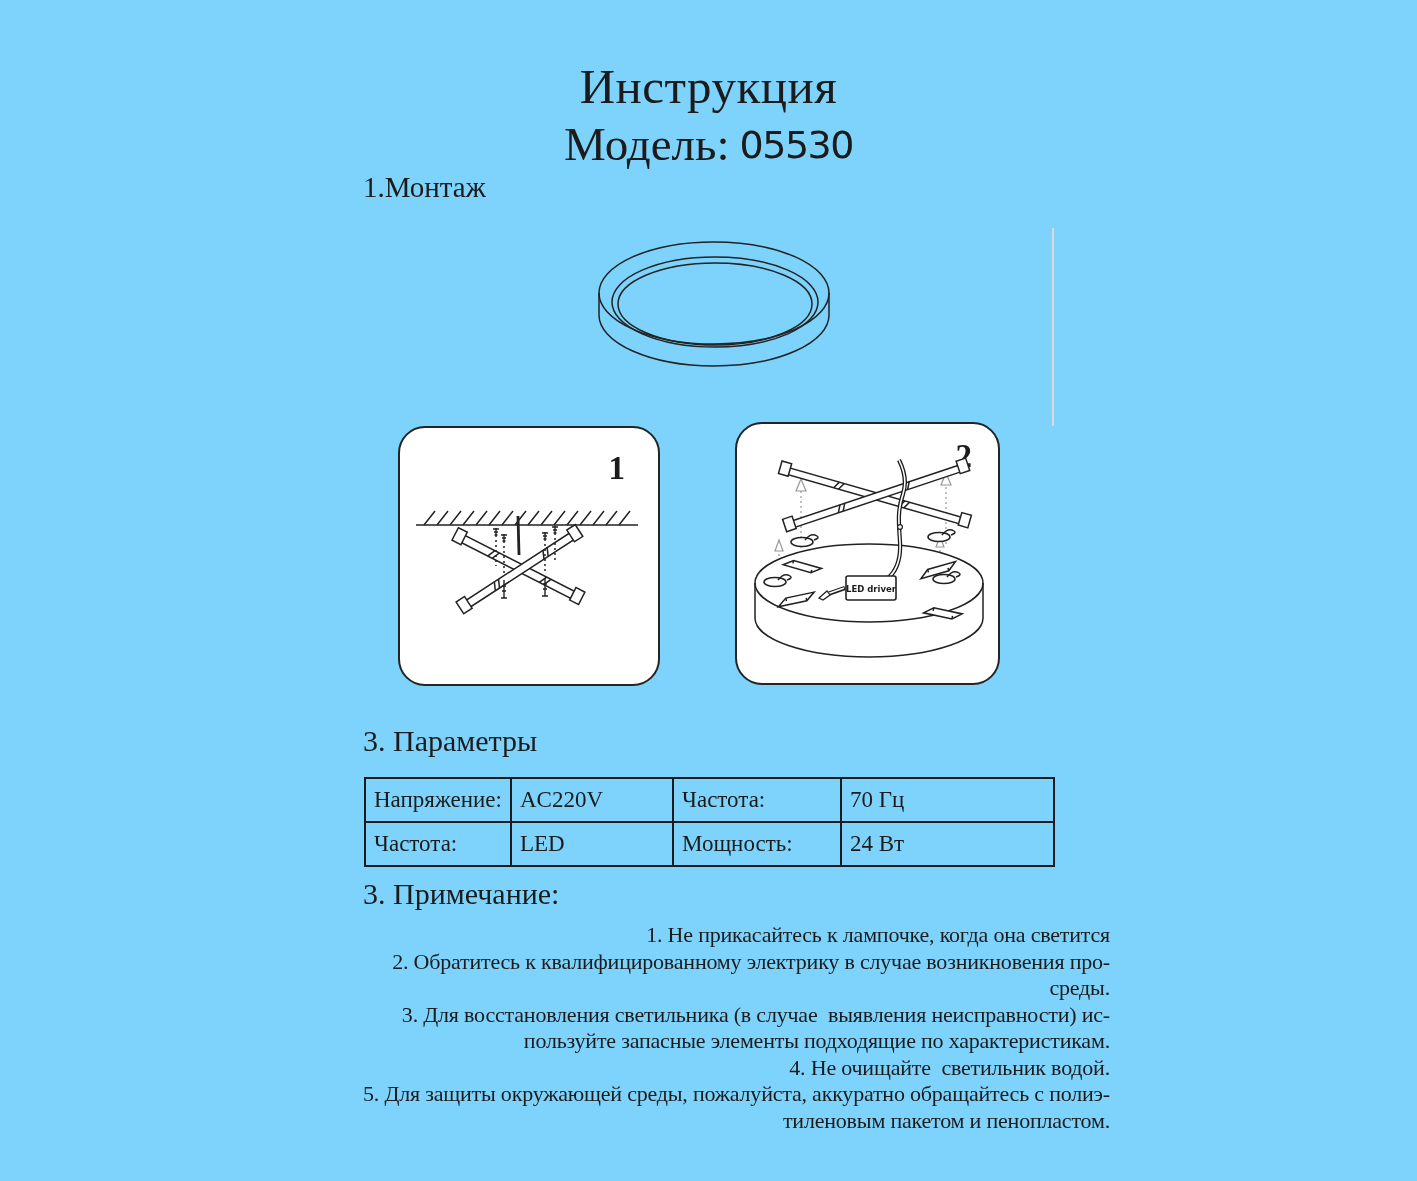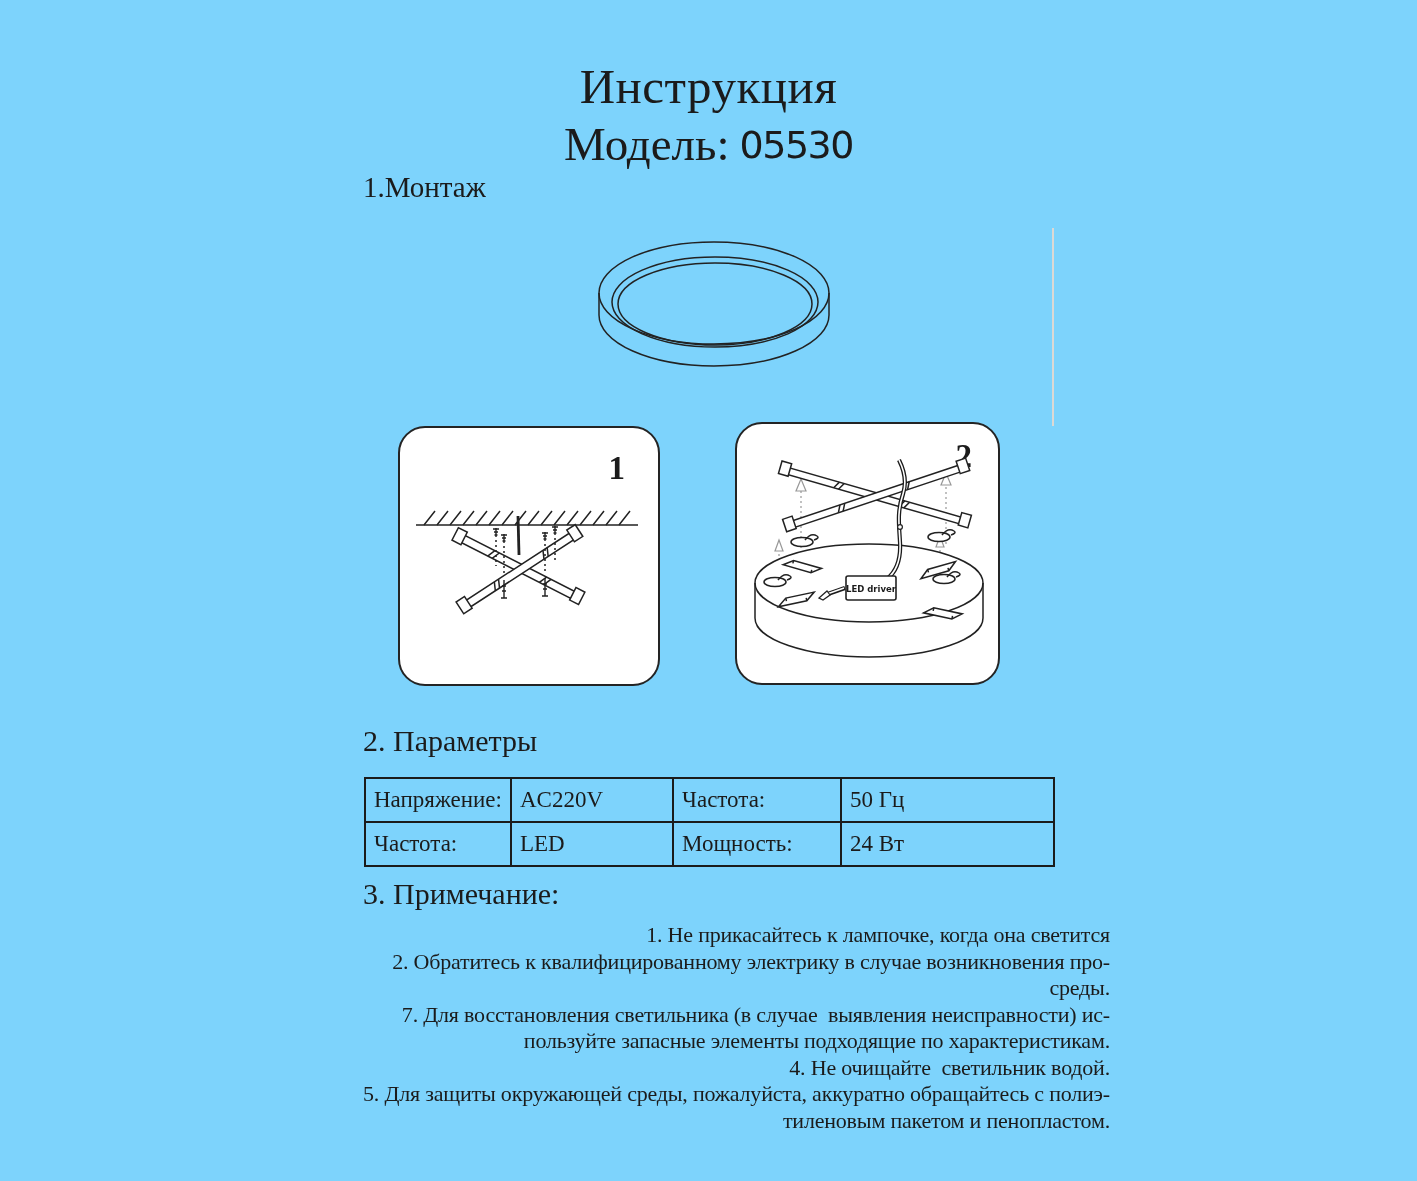--- a/index.html
+++ b/index.html
@@ -188,51 +188,51 @@
         <polygon points="82,174 90,167 93,171 86,176" fill="#fff" stroke="#222" stroke-width="1.2"></polygon>
       </g>
 
       <g>
         <rect x="109" y="152" width="50" height="24" rx="2" fill="#fff" stroke="#222" stroke-width="1.6"></rect>
         <text x="134" y="168" text-anchor="middle" font-family="DejaVu Sans, sans-serif" font-size="8.5" font-weight="bold" fill="#1b1b1b">LED driver</text>
       </g>
     </svg>
   </div>
 
-  <div class="h-sec h-params">2. Параметры</div>
+  <div class="h-sec h-params">3. Параметры</div>
 
   <table class="params">
     <colgroup>
         <col style="width:146px">
         <col style="width:162px">
         <col style="width:168px">
         <col style="width:213px">
       </colgroup>
     <tbody>
       <tr>
         <td>Напряжение:</td>
         <td>AC220V</td>
         <td>Частота:</td>
-        <td>50 Гц</td>
+        <td>70 Гц</td>
       </tr>
       <tr>
         <td>Частота:</td>
         <td>LED</td>
         <td>Мощность:</td>
         <td>24 Вт</td>
       </tr>
     </tbody>
   </table>
 
   <div class="h-sec h-notes">3. Примечание:</div>
 
   <div class="notes">
     <div class="note-line">1. Не прикасайтесь к лампочке, когда она светится</div>
     <div class="note-line">2. Обратитесь к квалифицированному электрику в случае возникновения про-</div>
     <div class="note-line">среды.</div>
-    <div class="note-line">7. Для восстановления светильника (в случае  выявления неисправности) ис-</div>
+    <div class="note-line">3. Для восстановления светильника (в случае  выявления неисправности) ис-</div>
     <div class="note-line">пользуйте запасные элементы подходящие по характеристикам.</div>
     <div class="note-line">4. Не очищайте  светильник водой.</div>
     <div class="note-line">5. Для защиты окружающей среды, пожалуйста, аккуратно обращайтесь с полиэ-</div>
     <div class="note-line">тиленовым пакетом и пенопластом.</div>
   </div>
 
 </div>
 
 </body></html>

